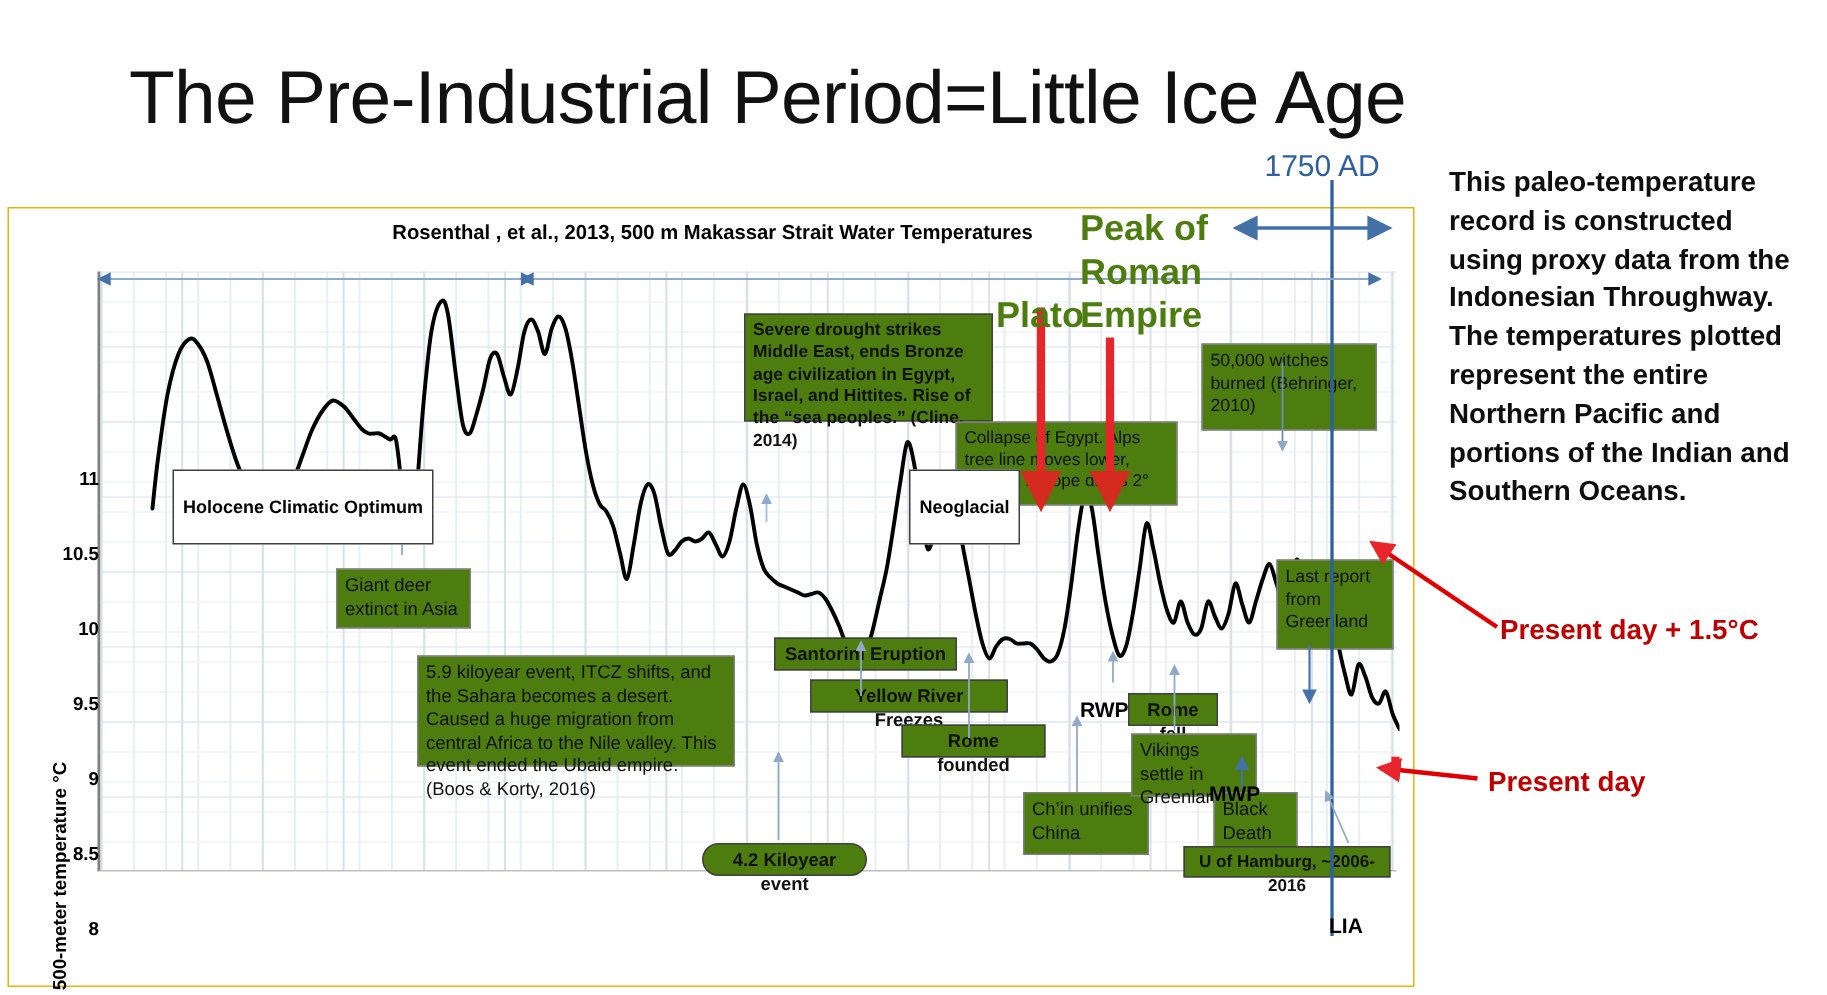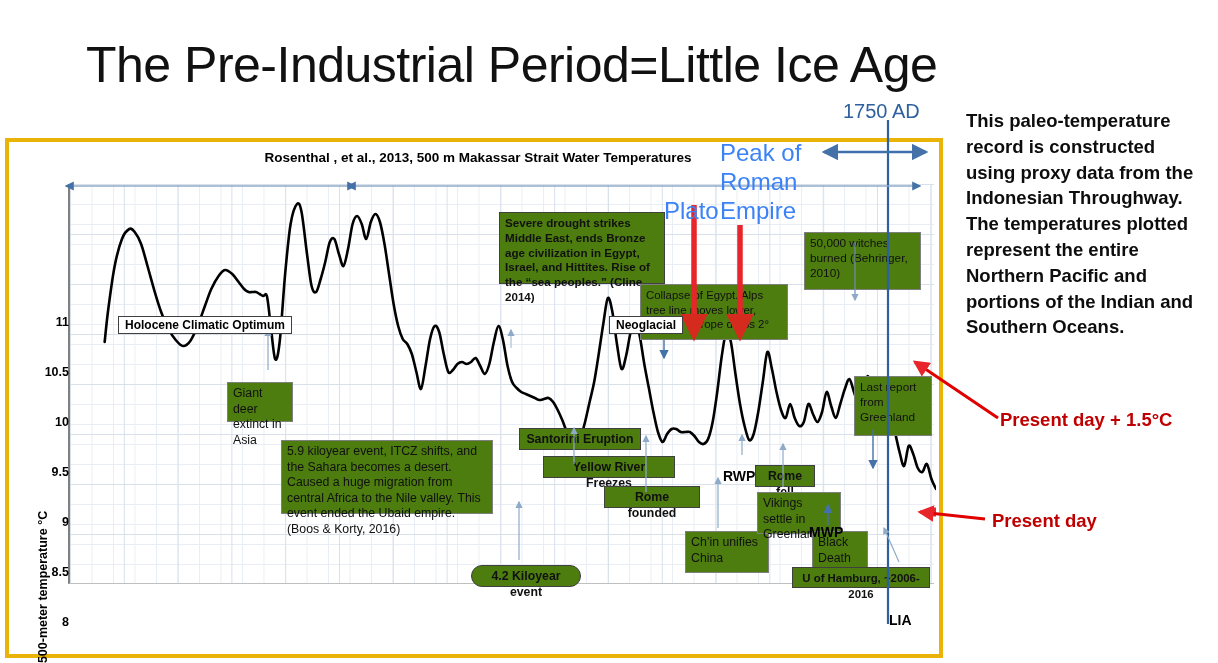--- a/index.html
+++ b/index.html
@@ -30,21 +30,21 @@
 
   
   #label-1750{
     position:absolute;left:843px;top:100px;
     font-size:20px;font-weight:400;color:#2e5f9e;white-space:nowrap;
   }
 
   
   #chart-frame{
     position:absolute;left:5px;top:138px;width:938px;height:520px;
-    border:4px solid #eab308;background:#fff;box-sizing:border-box;
+    border:1px solid #eab308;background:#fff;box-sizing:border-box;
   }
   #chart-title{
     position:absolute;left:0;top:8px;width:938px;text-align:center;
     font-size:13.5px;font-weight:bold;color:#000;
   }
 
   
   #plot{
     position:absolute;left:59px;top:42px;width:866px;height:400px;
     background:#fff;box-sizing:border-box;
@@ -79,30 +79,30 @@
     position:absolute;background:#4d7c0f;border:1px solid #7f7f7f;
     font-size:12.3px;line-height:15.5px;color:#111;
     padding:3px 5px;box-sizing:border-box;
   }
   .note.thick{border:1.6px solid #404040;font-weight:600;}
   .note.c{text-align:center;}
 
   
   .band{
     position:absolute;background:#fff;border:1.6px solid #3f3f3f;
-    font-size:12px;font-weight:bold;padding:1px 6px;box-sizing:border-box;
+    font-size:12px;font-weight:bold;padding:17px 6px;box-sizing:border-box;
     white-space:nowrap;z-index:6;
   }
 
   
   .marker{position:absolute;font-size:14px;font-weight:bold;color:#000;z-index:6;}
 
   
-  .redtext{position:absolute;font-size:24px;line-height:29px;color:#3b82f6;
-           font-weight:400;white-space:nowrap;z-index:7;}
+  .redtext{position:absolute;font-size:24px;line-height:29px;color:#4d7c0f;
+           font-weight:700;white-space:nowrap;z-index:7;}
 
   svg.overlay{position:absolute;left:0;top:0;width:1218px;height:663px;
               pointer-events:none;overflow:visible;}
 </style>
 </head>
 <body>
 
 <div id="slide-title">The Pre-Industrial Period=Little Ice Age</div>
 
 <div id="label-1750">1750 AD</div>
@@ -139,21 +139,21 @@
     <div id="yaxis-title">Makassar Sttrait 500-meter temperature °C</div>
   </div>
 
   <div class="band" style="left:109px;top:174px;">Holocene Climatic Optimum</div>
   <div class="band" style="left:600px;top:174px;">Neoglacial</div>
 
   <div class="marker" style="left:714px;top:326px;">RWP</div>
   <div class="marker" style="left:800px;top:382px;">MWP</div>
   <div class="marker" style="left:880px;top:470px;">LIA</div>
 
-  <div class="note" style="left:218px;top:240px;width:66px;height:40px;">Giant deer extinct in Asia</div>
+  <div class="note" style="left:218px;top:240px;width:90px;height:40px;">Giant deer extinct in Asia</div>
 
   <div class="note" style="left:272px;top:298px;width:212px;height:74px;">5.9 kiloyear event, ITCZ shifts, and the Sahara becomes a desert.  Caused a huge migration from central Africa to the Nile valley.  This event ended the Ubaid empire. (Boos &amp; Korty, 2016)</div>
 
   <div class="note thick" style="left:490px;top:70px;width:166px;height:72px;font-size:11.6px;line-height:14.8px;">Severe drought strikes Middle East, ends Bronze age civilization in Egypt, Israel, and Hittites. Rise of the “sea peoples.” (Cline, 2014)</div>
 
   <div class="note" style="left:631px;top:142px;width:148px;height:56px;font-size:11.4px;line-height:14.6px;">Collapse of Egypt. Alps tree line moves lower, temp in Europe drops 2°</div>
 
   <div class="note" style="left:795px;top:90px;width:117px;height:58px;font-size:11.8px;line-height:15px;">50,000 witches burned (Behringer, 2010)</div>
 
   <div class="note" style="left:845px;top:234px;width:78px;height:60px;font-size:11.8px;line-height:15px;">Last report from Greenland</div>

